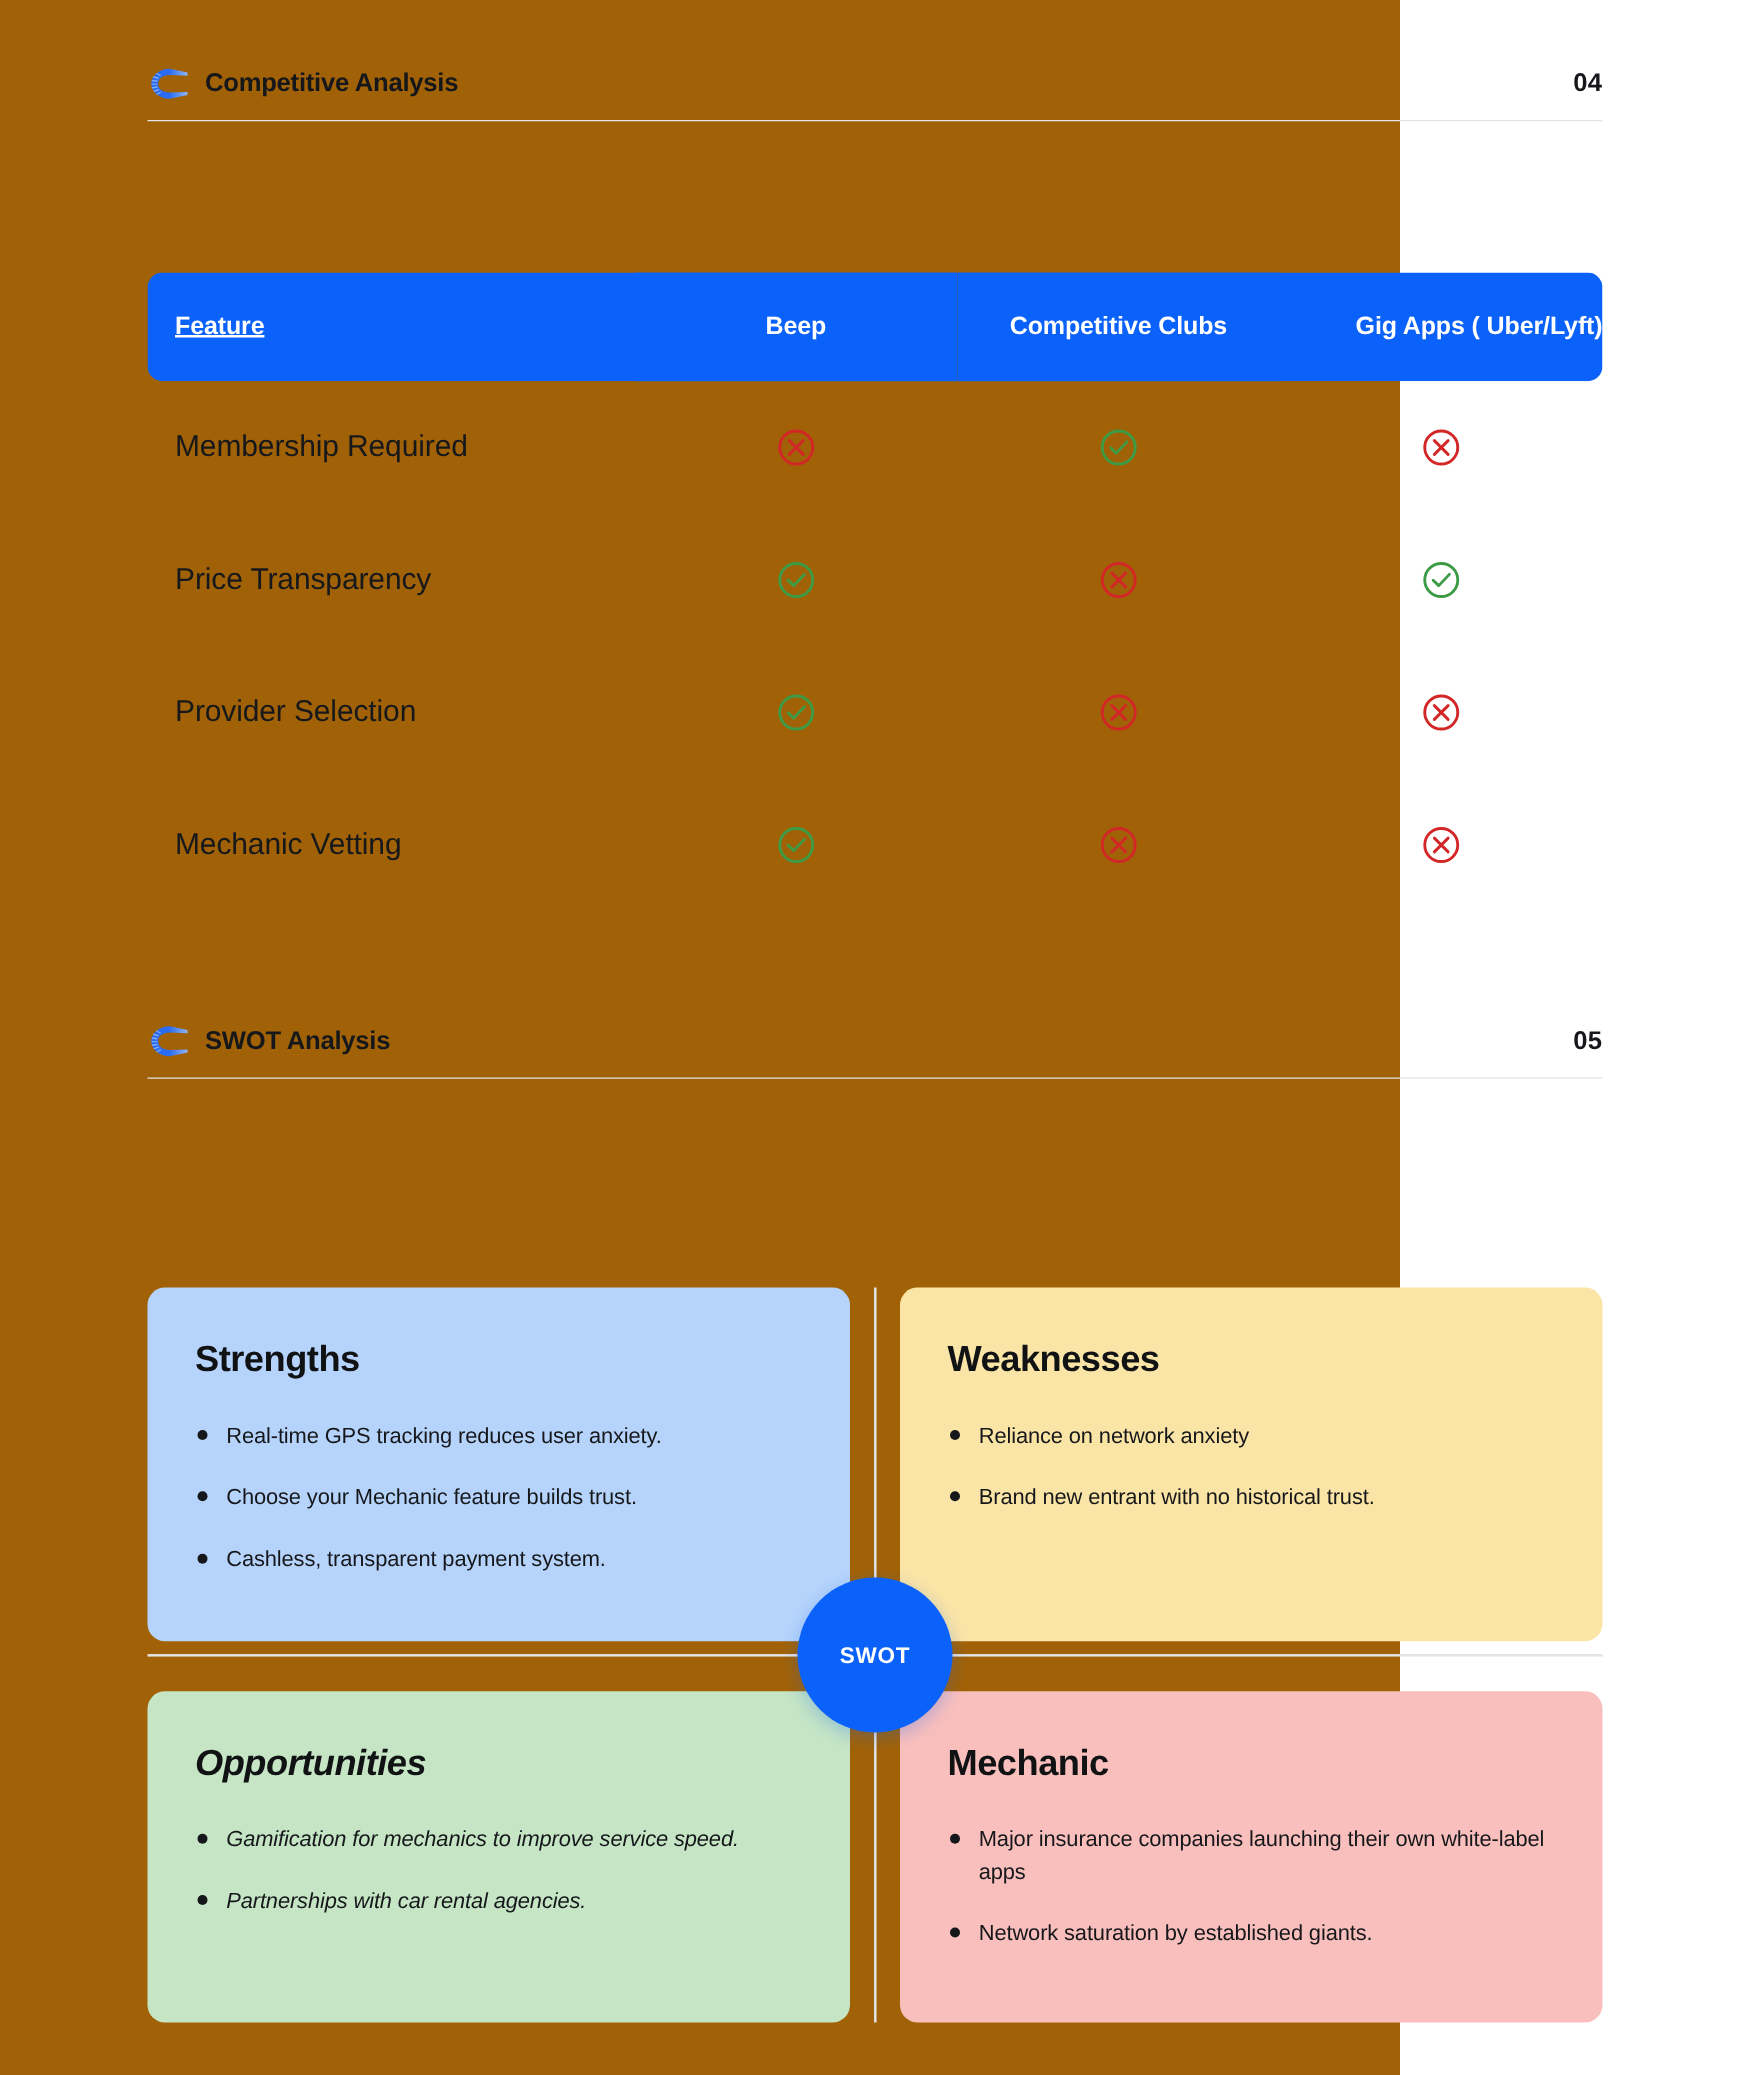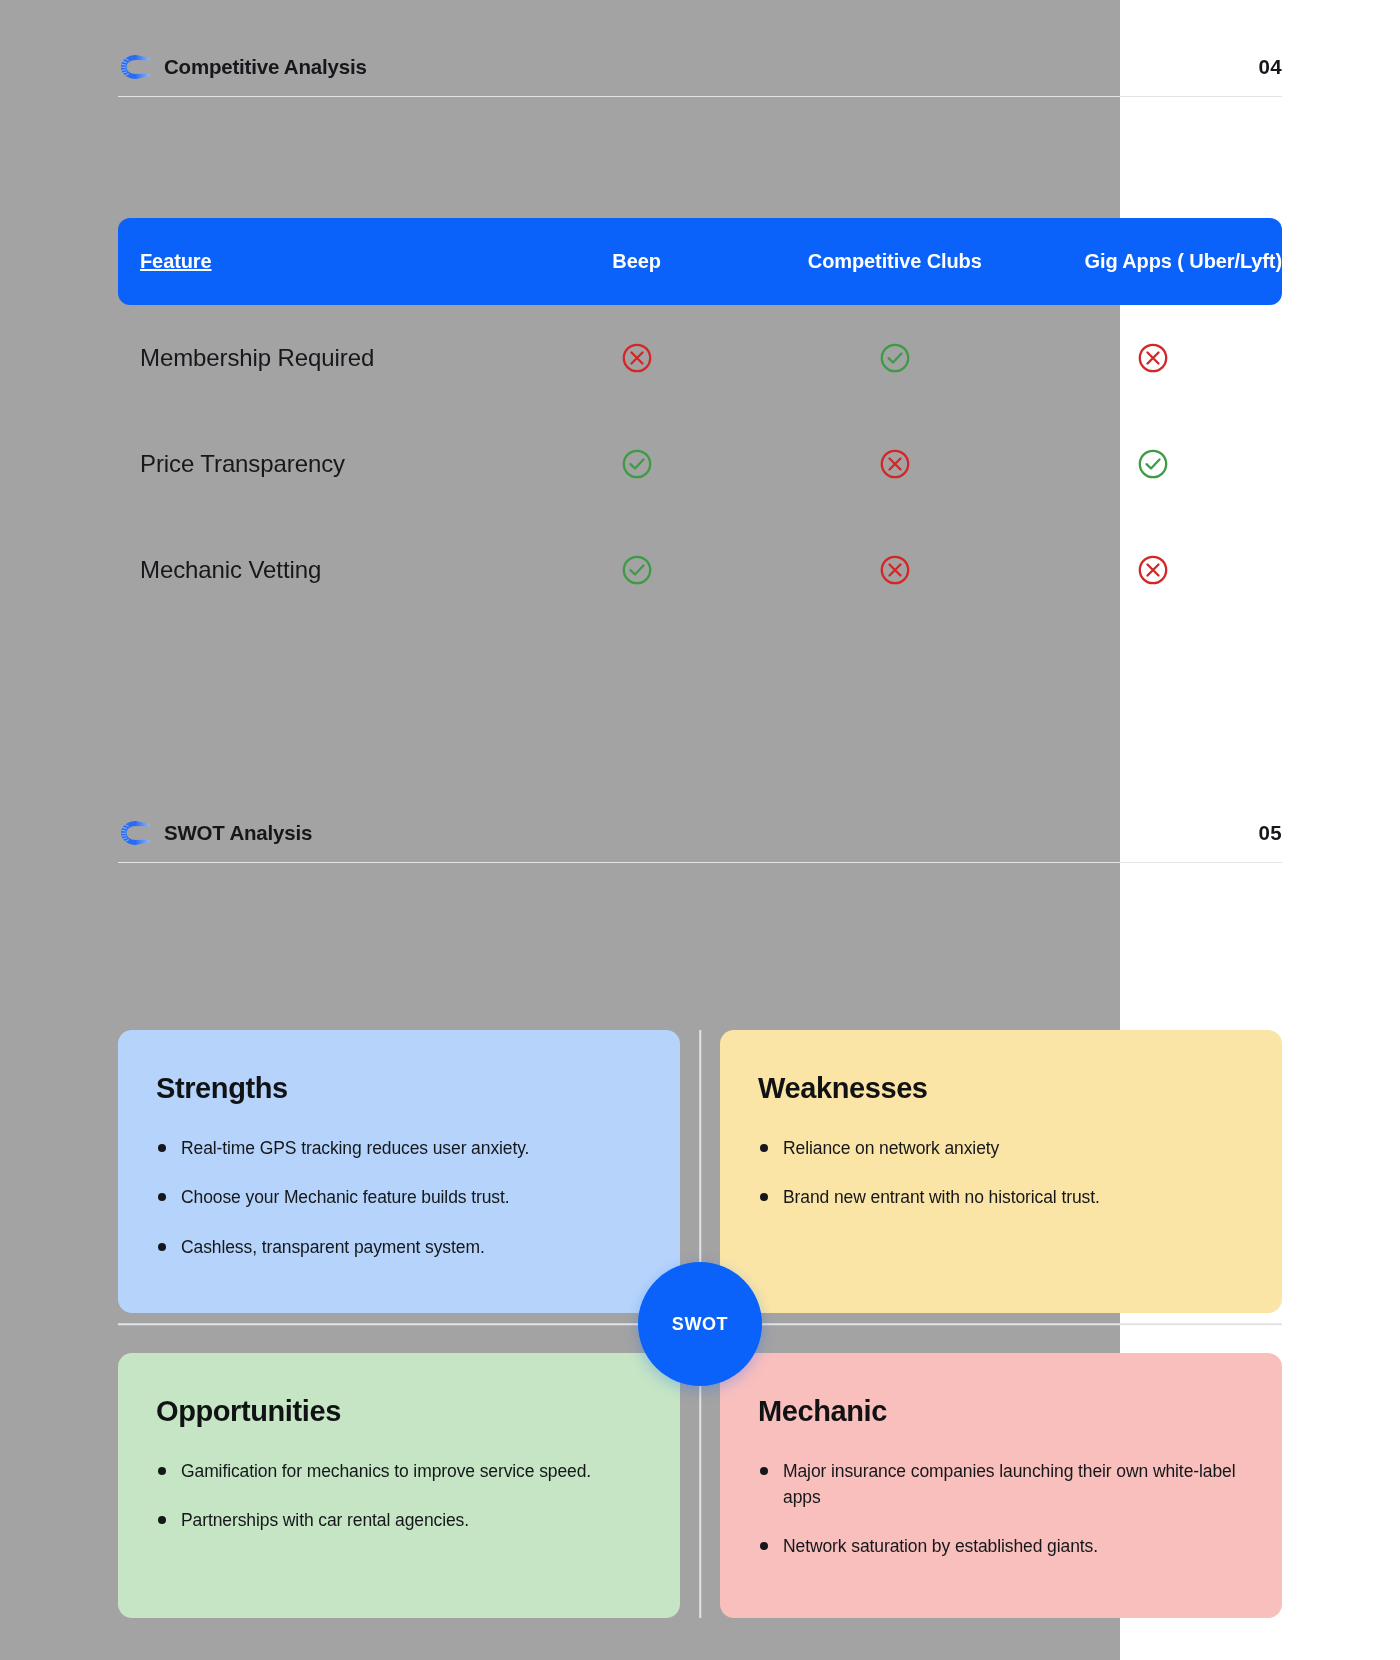--- a/index.html
+++ b/index.html
@@ -8,21 +8,21 @@
     height: 1660px;
     background: #ffffff;
     font-family: "Liberation Sans", sans-serif;
     color: #111214;
     overflow: hidden;
   }
   .page {
     position: relative;
     width: 1120px;
     height: 1660px;
-    background: #a3a3a3;
+    background: #a16207;
   }
 
   
   .section-head {
     position: absolute;
     left: 118px;
     width: 1164px;
     display: flex;
     align-items: center;
     padding-bottom: 14px;
@@ -126,21 +126,21 @@
     column-gap: 30px;
     row-gap: 18px;
     gap: 40px;
   }
   .quad {
     border-radius: 14px;
     padding: 42px 40px 30px 38px;
   }
   .quad.s { background: #b6d4fb; }
   .quad.w { background: #fbe5a6; }
-  .quad.o { background: #c5e5c5; }
+  .quad.o { background: #c5e5c5; font-style: italic; }
   .quad.t { background: #f9bfbd; }
 
   .quad-title {
     font-size: 29px;
     font-weight: 700;
     letter-spacing: -0.4px;
     color: #111214;
     margin-bottom: 30px;
   }
   .quad ul { list-style: none; }
@@ -272,20 +272,35 @@
                   <circle cx="16" cy="16" r="13.2" fill="none" stroke="#3d9b45" stroke-width="2.3"></circle>
                   <path d="M9.5 16.2 L14 20.5 L22.5 11.5" fill="none" stroke="#3d9b45" stroke-width="2.3" stroke-linecap="round" stroke-linejoin="round"></path>
                 </svg></span></td>
             <td><span class="mark"><svg viewBox="0 0 32 32" width="32" height="32">
                   <circle cx="16" cy="16" r="13.2" fill="none" stroke="#d32626" stroke-width="2.3"></circle>
                   <path d="M10.5 10.5 L21.5 21.5 M21.5 10.5 L10.5 21.5" fill="none" stroke="#d32626" stroke-width="2.3" stroke-linecap="round"></path>
                 </svg></span></td>
             <td><span class="mark"><svg viewBox="0 0 32 32" width="32" height="32">
                   <circle cx="16" cy="16" r="13.2" fill="none" stroke="#3d9b45" stroke-width="2.3"></circle>
                   <path d="M9.5 16.2 L14 20.5 L22.5 11.5" fill="none" stroke="#3d9b45" stroke-width="2.3" stroke-linecap="round" stroke-linejoin="round"></path>
+                </svg></span></td>
+          </tr>
+          <tr>
+            <td class="feature">Provider Selection</td>
+            <td><span class="mark"><svg viewBox="0 0 32 32" width="32" height="32">
+                  <circle cx="16" cy="16" r="13.2" fill="none" stroke="#3d9b45" stroke-width="2.3"></circle>
+                  <path d="M9.5 16.2 L14 20.5 L22.5 11.5" fill="none" stroke="#3d9b45" stroke-width="2.3" stroke-linecap="round" stroke-linejoin="round"></path>
+                </svg></span></td>
+            <td><span class="mark"><svg viewBox="0 0 32 32" width="32" height="32">
+                  <circle cx="16" cy="16" r="13.2" fill="none" stroke="#d32626" stroke-width="2.3"></circle>
+                  <path d="M10.5 10.5 L21.5 21.5 M21.5 10.5 L10.5 21.5" fill="none" stroke="#d32626" stroke-width="2.3" stroke-linecap="round"></path>
+                </svg></span></td>
+            <td><span class="mark"><svg viewBox="0 0 32 32" width="32" height="32">
+                  <circle cx="16" cy="16" r="13.2" fill="none" stroke="#d32626" stroke-width="2.3"></circle>
+                  <path d="M10.5 10.5 L21.5 21.5 M21.5 10.5 L10.5 21.5" fill="none" stroke="#d32626" stroke-width="2.3" stroke-linecap="round"></path>
                 </svg></span></td>
           </tr>
           <tr>
             <td class="feature">Mechanic Vetting</td>
             <td><span class="mark"><svg viewBox="0 0 32 32" width="32" height="32">
                   <circle cx="16" cy="16" r="13.2" fill="none" stroke="#3d9b45" stroke-width="2.3"></circle>
                   <path d="M9.5 16.2 L14 20.5 L22.5 11.5" fill="none" stroke="#3d9b45" stroke-width="2.3" stroke-linecap="round" stroke-linejoin="round"></path>
                 </svg></span></td>
             <td><span class="mark"><svg viewBox="0 0 32 32" width="32" height="32">
                   <circle cx="16" cy="16" r="13.2" fill="none" stroke="#d32626" stroke-width="2.3"></circle>

